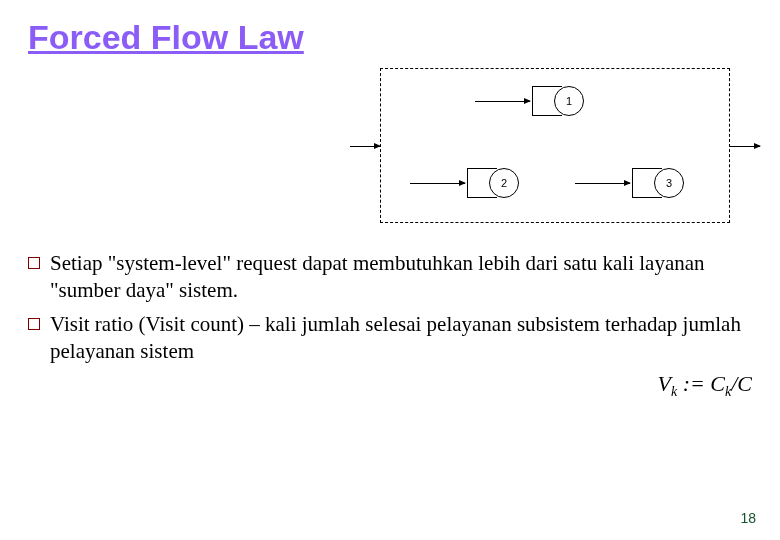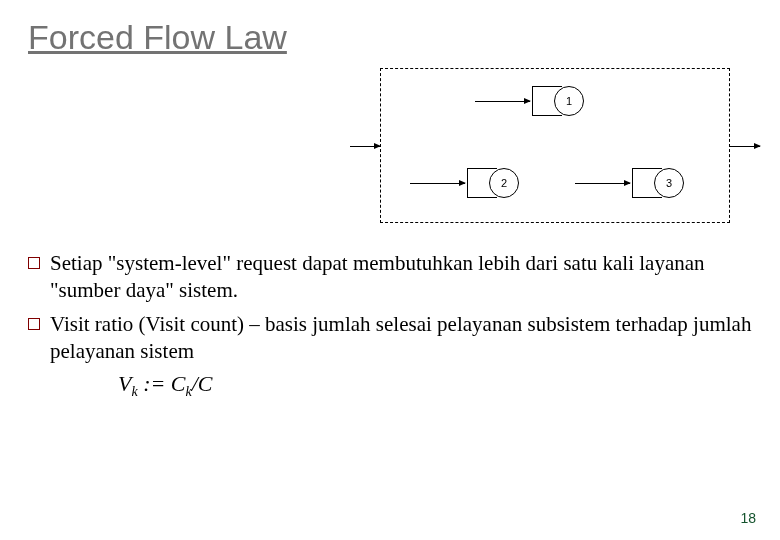--- a/index.html
+++ b/index.html
@@ -6,23 +6,23 @@
   body {
     width: 780px;
     height: 540px;
     background: #ffffff;
     font-family: "Comic Sans MS", "Trebuchet MS", sans-serif;
     position: relative;
     padding: 18px 28px;
   }
   .title {
     font-size: 34px;
-    color: #737373;
+    color: #8b5cf6;
     text-decoration: underline;
-    font-weight: normal;
+    font-weight: bold;
   }
   .diagram {
     position: absolute;
     top: 68px;
     left: 380px;
     width: 350px;
     height: 155px;
   }
   .dashed-box {
     position: absolute;
@@ -110,20 +110,21 @@
   }
   .bullet .text.small {
     font-size: 18px;
   }
   .formula {
     margin-left: 90px;
     margin-top: 4px;
     font-size: 22px;
     font-style: italic;
     font-family: "Times New Roman", serif;
+    text-align: right;
   }
   .formula sub { font-size: 14px; font-style: italic; }
   .pagenum {
     position: absolute;
     bottom: 14px;
     right: 24px;
     font-size: 14px;
     font-family: Arial, sans-serif;
     color: #14532d;
   }
@@ -162,20 +163,20 @@
 <div class="content">
 
   <div class="bullet">
     <div class="marker-sq"></div>
     <div class="text">Setiap "system-level" request dapat membutuhkan lebih dari satu kali layanan "sumber daya" sistem.</div>
   </div>
 
 
   <div class="bullet">
     <div class="marker-sq"></div>
-    <div class="text">Visit ratio (Visit count) – basis jumlah selesai pelayanan subsistem terhadap jumlah pelayanan sistem</div>
+    <div class="text">Visit ratio (Visit count) – kali jumlah selesai pelayanan subsistem terhadap jumlah pelayanan sistem</div>
   </div>
 
   <div class="formula" id="formula-el">V<sub>k</sub> := C<sub>k</sub>/C</div>
 
 </div>
 
 <div class="pagenum">18</div>
 
 </body></html>

